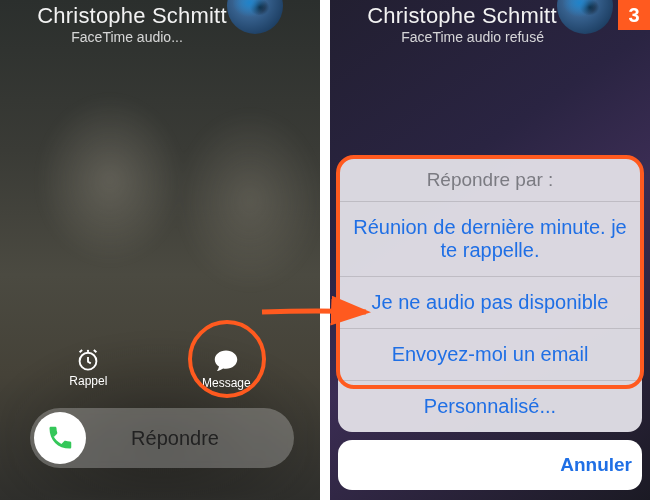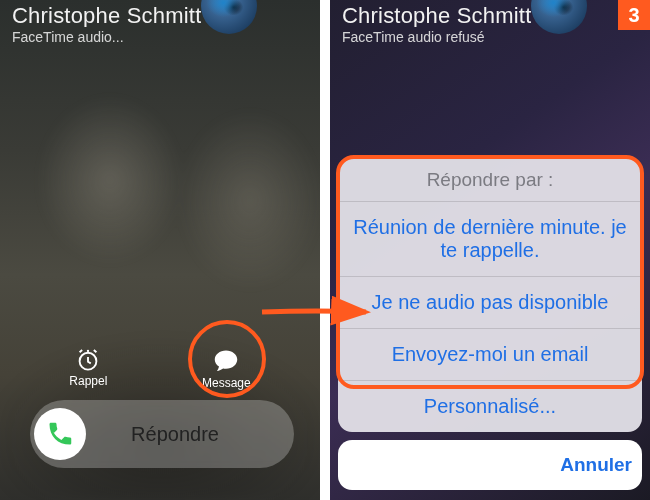--- a/index.html
+++ b/index.html
@@ -8,36 +8,36 @@
   .screen.left { background: linear-gradient(180deg,#2b2f2d 0%, #3a3b36 30%, #4b4a41 55%, #454238 75%, #2f2f2c 100%); filter: blur(0px); }
   .screen.left::before{
     content:""; position:absolute; inset:0;
     background: radial-gradient(120px 140px at 110px 180px, rgba(220,210,190,.22), transparent 60%),
                 radial-gradient(120px 150px at 250px 200px, rgba(210,200,180,.18), transparent 60%),
                 radial-gradient(250px 150px at 160px 440px, rgba(10,10,10,.35), transparent 70%);
     filter: blur(6px);
   }
   .screen.right { background: linear-gradient(145deg,#221f31 0%, #2a2442 35%, #3b2d54 55%, #1b1a24 100%); }
   .gap { width:10px; background:#fff; }
-  .header { position:absolute; top:0; left:0; right:0; padding:4px 12px 0; display:flex; align-items:flex-start; justify-content:flex-start; color:#fff; }
+  .header { position:absolute; top:0; left:0; right:0; padding:4px 12px 0; display:flex; align-items:flex-start; justify-content:center; color:#fff; }
   .header-text { display:flex; flex-direction:column; }
   .caller { font-size:22px; font-weight:400; color:#f2f2f2; letter-spacing:.2px; line-height:1.05; max-width:230px; white-space:nowrap; overflow:hidden; }
-  .subline { font-size:14px; color:#e8e8e8; opacity:.9; font-weight:300; margin-top:2px; }
+  .subline { font-size:14px; color:#e8e8e8; opacity:.9; font-weight:300; margin-top:2px;margin-left:34px; }
   .avatar { width:56px; height:56px; border-radius:50%; background: radial-gradient(circle at 40% 40%, #4d7fb4, #0e2a49); margin-top:-26px; position:relative; overflow:hidden; }
   .avatar::after{content:""; position:absolute; inset:0; background: radial-gradient(28px 24px at 40% 44%, #1f83c9, transparent 60%), radial-gradient(14px 12px at 58% 52%, #08121c, transparent 70%);}
   .step-badge { position:absolute; top:0; right:0; width:32px; height:30px; background:#ff5a1f; color:#fff; font-weight:700; font-size:20px; display:flex; align-items:center; justify-content:center; z-index:30;}
   .actions { position:absolute; left:0; right:0; bottom:110px; display:flex; justify-content:space-around; color:#fff; padding:0 22px; }
   .action { display:flex; flex-direction:column; align-items:center; }
   .action-label { font-size:12px; font-weight:300; }
   .icon-clock { width:28px; height:28px; display:inline-block; position:relative;}
   .icon-clock svg { width:100%; height:100%; }
   .icon-msg { width:30px; height:30px; display:inline-block;}
   .icon-msg svg { width:100%; height:100%; }
   .circle-highlight { position:absolute; border:4px solid #ff5a1f; border-radius:50%; z-index:20;}
-  .slide-wrap { position:absolute; left:30px; right:26px; bottom:32px; height:68px; background:rgba(255,255,255,.25); border-radius:38px; display:flex; align-items:center; padding:4px; backdrop-filter: blur(3px);}
+  .slide-wrap { position:absolute; left:30px; right:26px; bottom:32px; height:60px; background:rgba(255,255,255,.25); border-radius:38px; display:flex; align-items:center; padding:4px; backdrop-filter: blur(3px);}
   .slide-knob { width:52px; height:52px; border-radius:50%; background:#fff; display:flex; align-items:center; justify-content:center;}
   .slide-knob svg{ width:30px; height:30px;}
   .slide-text { flex:1; text-align:center; color:#222; font-size:20px; font-weight:400; padding-right:26px;}
   .sheet { position:absolute; left:8px; right:8px; bottom:10px; z-index:5;}
   .sheet-group { background:rgba(225,223,230,.96); border-radius:14px; overflow:hidden; }
   .sheet-title { text-align:center; font-size:19px; color:#7b7b82; padding:12px 8px 10px; border-bottom:1px solid rgba(0,0,0,.12);}
   .sheet-item { text-align:center; font-size:20px; color:#1f6fe5; padding:14px 10px; border-bottom:1px solid rgba(0,0,0,.12); cursor:pointer;}
   .sheet-item:last-child { border-bottom:none;}
   .sheet-cancel { margin-top:8px; background:#fff; border-radius:14px; text-align:right; font-size:19px; font-weight:600; color:#1f6fe5; padding:14px 10px; cursor:pointer;}
   .sheet-highlight { position:absolute; border:4px solid #ff5a1f; border-radius:18px; pointer-events:none; z-index:10;}

